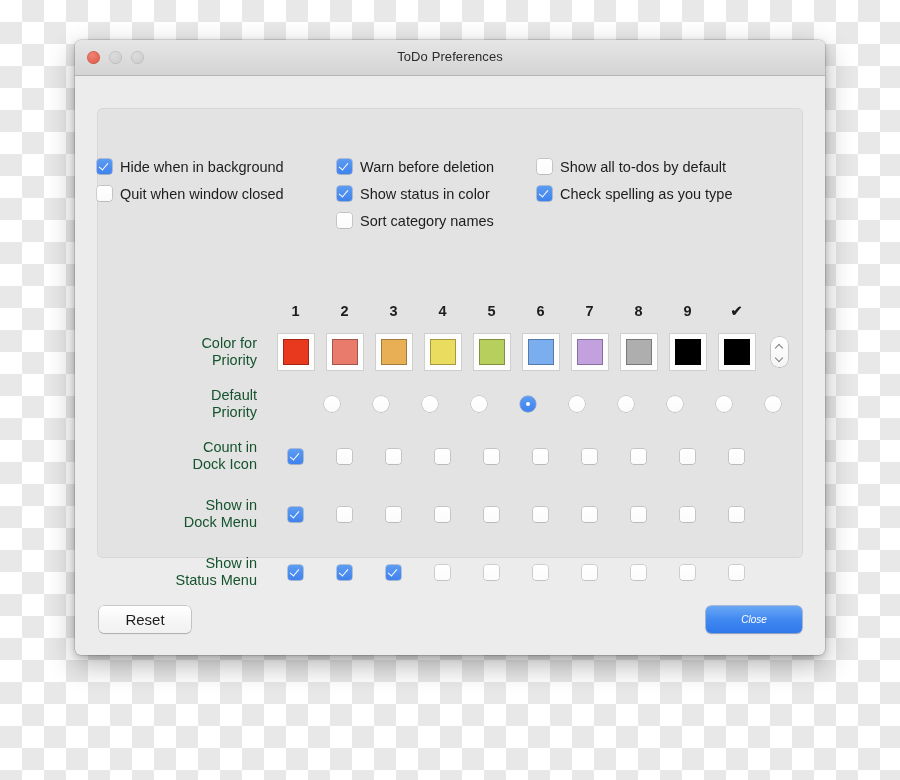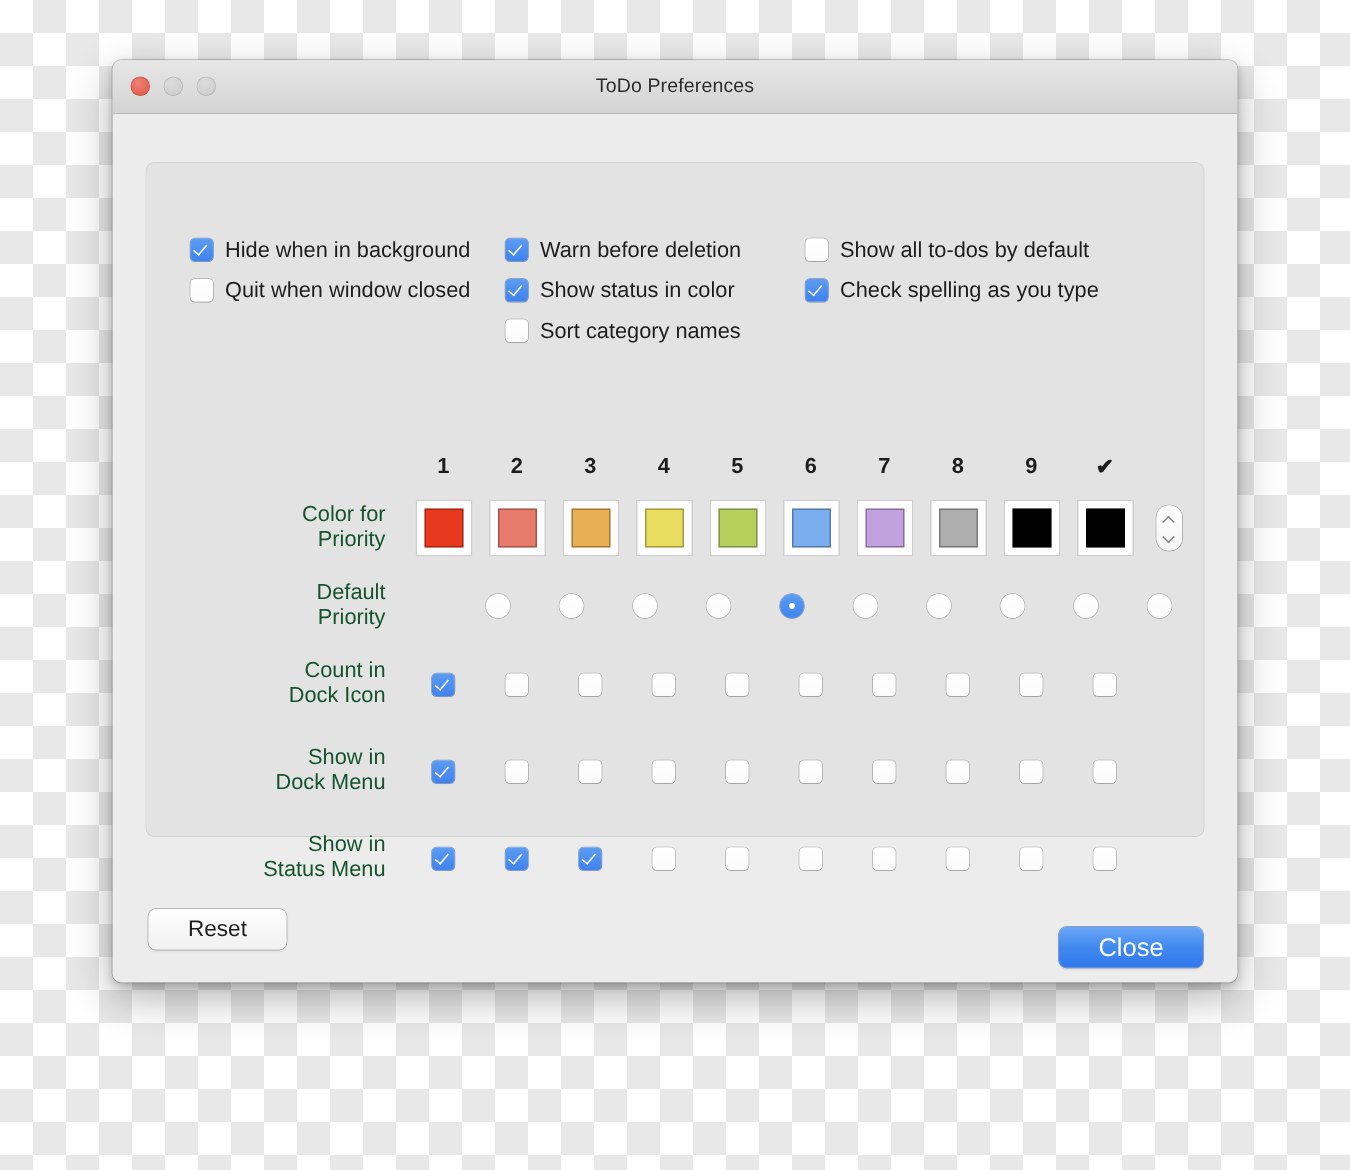--- a/index.html
+++ b/index.html
@@ -125,21 +125,21 @@
   
   #checkbox-columns {
     position: absolute;
     left: 0; top: 45px;
     width: 706px;
     display: flex;
   }
   .cb-col {
     box-sizing: border-box;
   }
-  #cb-col-0 { width: 240px; padding-left: 30px; }
+  #cb-col-0 { width: 240px; }
   #cb-col-1 { width: 200px; }
   #cb-col-2 { width: 266px; }
 
   .cb-row {
     display: flex;
     align-items: center;
     height: 27px;
   }
   .cb-label {
     font-size: 14.5px;
@@ -300,32 +300,33 @@
     font-size: 15px;
     color: #1d1d1d;
     display: flex;
     align-items: center;
     justify-content: center;
     cursor: default;
   }
   #btn-close {
     position: absolute;
     right: 23px;
-    bottom: 10px;
+    bottom: 22px;
     height: 27px;
     min-width: 96px;
     border-radius: 5px;
     background: linear-gradient(to bottom, #6aa8f6 0%, #4189f0 50%, #2f78ec 100%);
     box-shadow: 0 0 0 0.5px rgba(30,84,170,0.65), 0 1px 1.5px rgba(0,0,0,0.18);
-    font-size: 17px;
+    font-size: 10px;
     color: #ffffff;
     display: flex;
     align-items: center;
     justify-content: center;
     cursor: default;
+    font-style: italic;
   }
 </style>
 </head>
 <body>
 
 <div id="window">
 
   <div id="titlebar">
     <div class="traffic" id="tl-close"></div>
     <div class="traffic" id="tl-min"></div>

